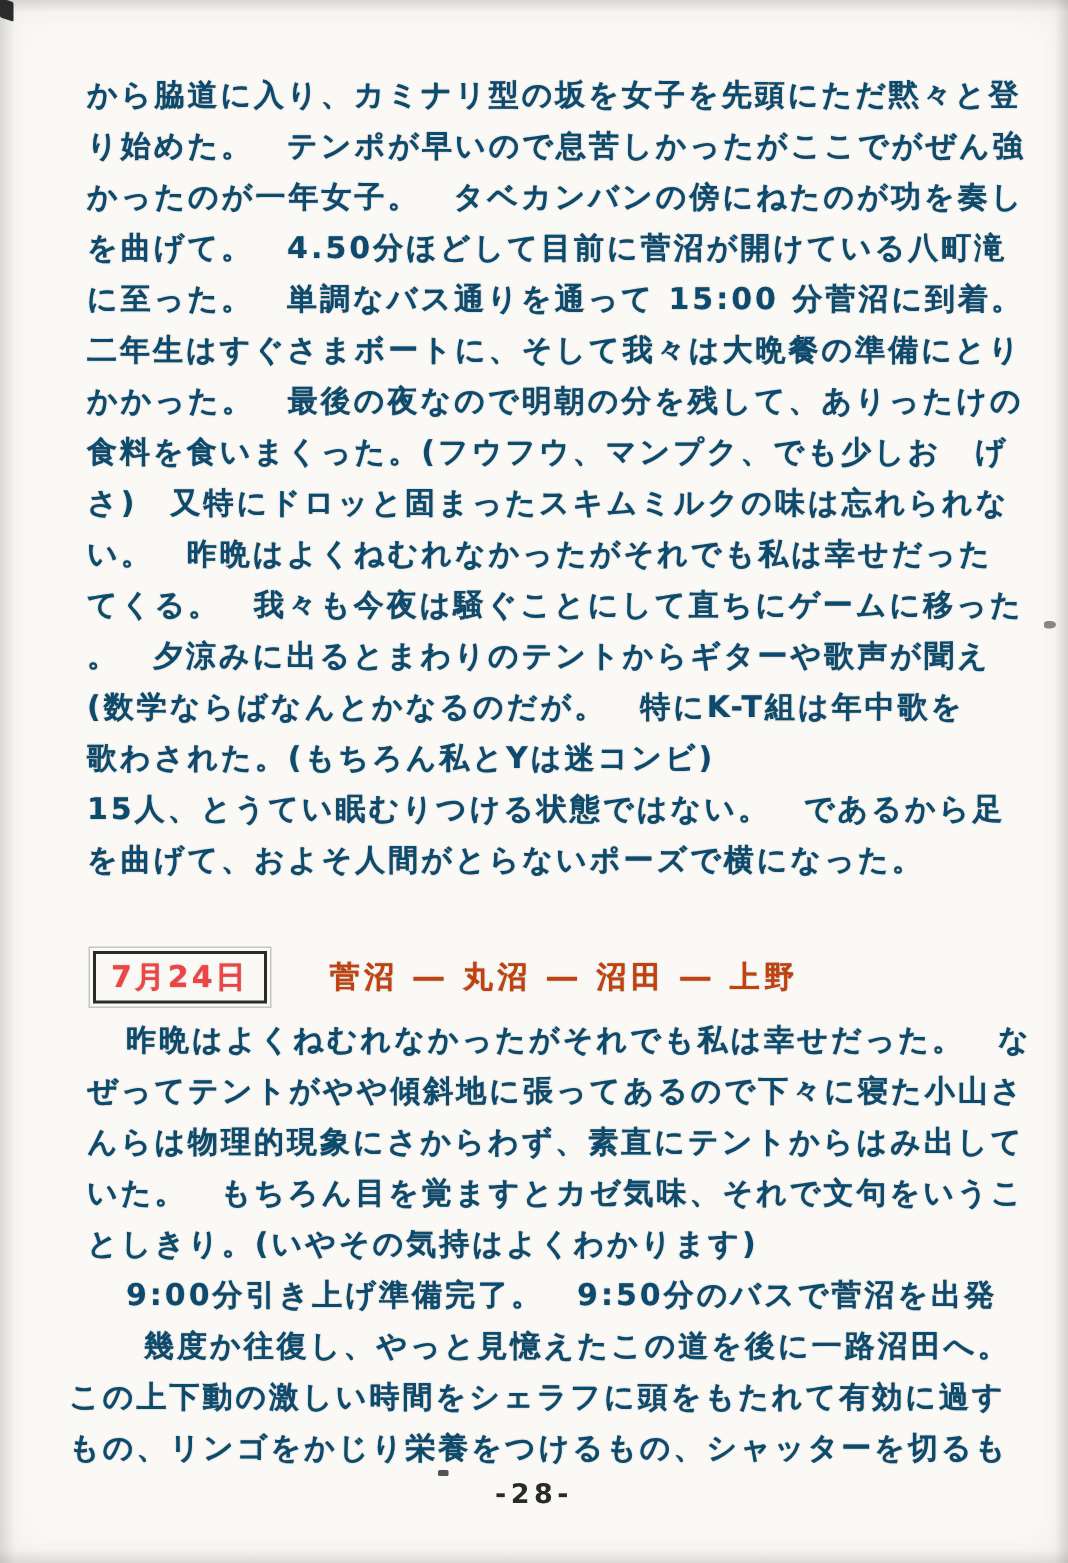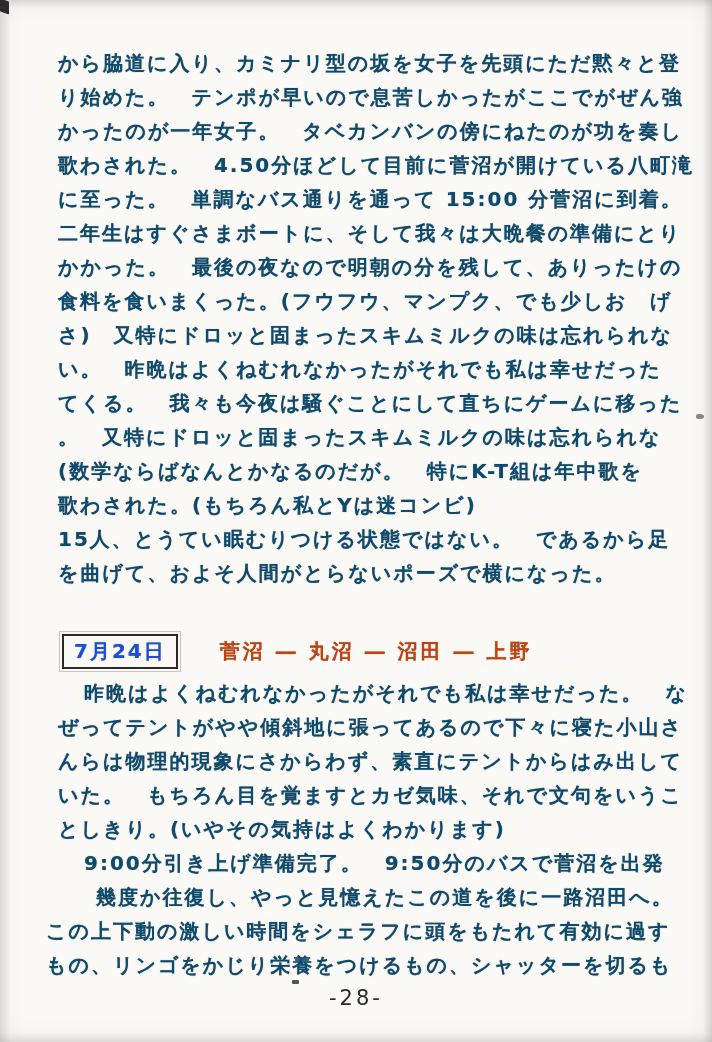--- a/index.html
+++ b/index.html
@@ -25,57 +25,57 @@
     color:#0c4a6e;
     text-shadow:0 0 1px rgba(30,30,30,.45);
   }
   .ind1{padding-left:26px;}
   .ind2{padding-left:38px;}
   .heading{position:absolute;left:62px;top:630px;width:600px;height:42px;
     display:flex;align-items:center;}
   .datebox{
     display:inline-block;border:2px solid #2b2b2b;outline:1px solid rgba(43,43,43,.25);
     outline-offset:2px;
-    padding:2px 10px;font-size:20px;font-weight:600;letter-spacing:2px;color:#1d4ed8;
+    padding:2px 10px;font-size:20px;font-weight:600;letter-spacing:2px;color:#ef4444;
     text-shadow:0 0 1px rgba(30,30,30,.45);
   }
   .route{
     margin-left:42px;font-size:20px;font-weight:600;letter-spacing:3px;color:#c2410c;
     text-shadow:0 0 1px rgba(30,30,30,.45);white-space:nowrap;
   }
   .pagenum{
     position:absolute;top:986px;left:0;width:712px;text-align:center;
-    font-size:21px;letter-spacing:3px;color:#2a2a2a;font-weight:400;
+    font-size:18px;letter-spacing:3px;color:#2a2a2a;font-weight:700;
   }
   .speck{position:absolute;background:#2b2b2b;border-radius:1px;}
   .speck.a{left:0;top:0;width:9px;height:13px;transform:skewY(18deg);}
   .speck.b{left:292px;top:980px;width:7px;height:4px;opacity:.8;}
   .speck.c{left:696px;top:414px;width:8px;height:5px;border-radius:40% 60% 60% 40%;opacity:.55;}
 </style>
 </head>
 <body>
 
 <div class="paper"></div>
 <div class="speck a"></div>
 <div class="speck b"></div>
 <div class="speck c"></div>
 
 <div class="block" style="top:46px">
   <div class="line">から脇道に入り、カミナリ型の坂を女子を先頭にただ黙々と登</div>
   <div class="line">り始めた。　テンポが早いので息苦しかったがここでがぜん強</div>
   <div class="line">かったのが一年女子。　タベカンバンの傍にねたのが功を奏し</div>
-  <div class="line">歌わされた。　4.50分ほどして目前に菅沼が開けている八町滝</div>
+  <div class="line">を曲げて。　4.50分ほどして目前に菅沼が開けている八町滝</div>
   <div class="line">に至った。　単調なバス通りを通って 15:00 分菅沼に到着。</div>
   <div class="line">二年生はすぐさまボートに、そして我々は大晩餐の準備にとり</div>
   <div class="line">かかった。　最後の夜なので明朝の分を残して、ありったけの</div>
   <div class="line">食料を食いまくった。(フウフウ、マンプク、でも少しおゝげ</div>
   <div class="line">さ)　又特にドロッと固まったスキムミルクの味は忘れられな</div>
   <div class="line">い。　昨晩はよくねむれなかったがそれでも私は幸せだった</div>
   <div class="line">てくる。　我々も今夜は騒ぐことにして直ちにゲームに移った</div>
-  <div class="line">。　又特にドロッと固まったスキムミルクの味は忘れられな</div>
+  <div class="line">。　夕涼みに出るとまわりのテントからギターや歌声が聞え</div>
   <div class="line">(数学ならばなんとかなるのだが。　特にK-T組は年中歌を</div>
   <div class="line">歌わされた。(もちろん私とYは迷コンビ)</div>
   <div class="line">15人、とうてい眠むりつける状態ではない。　であるから足</div>
   <div class="line">を曲げて、およそ人間がとらないポーズで横になった。</div>
 </div>
 
 <div class="heading">
   <span class="datebox">7月24日</span>
   <span class="route">菅沼 ― 丸沼 ― 沼田 ― 上野</span>
 </div>

